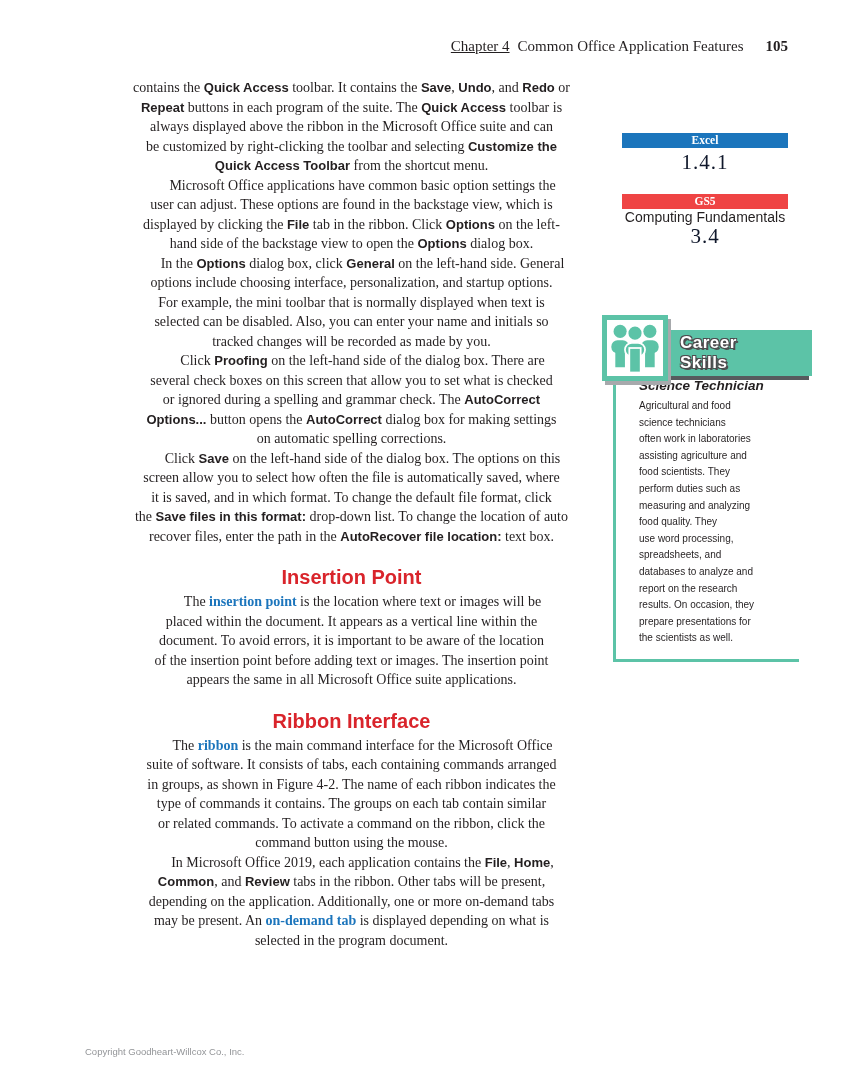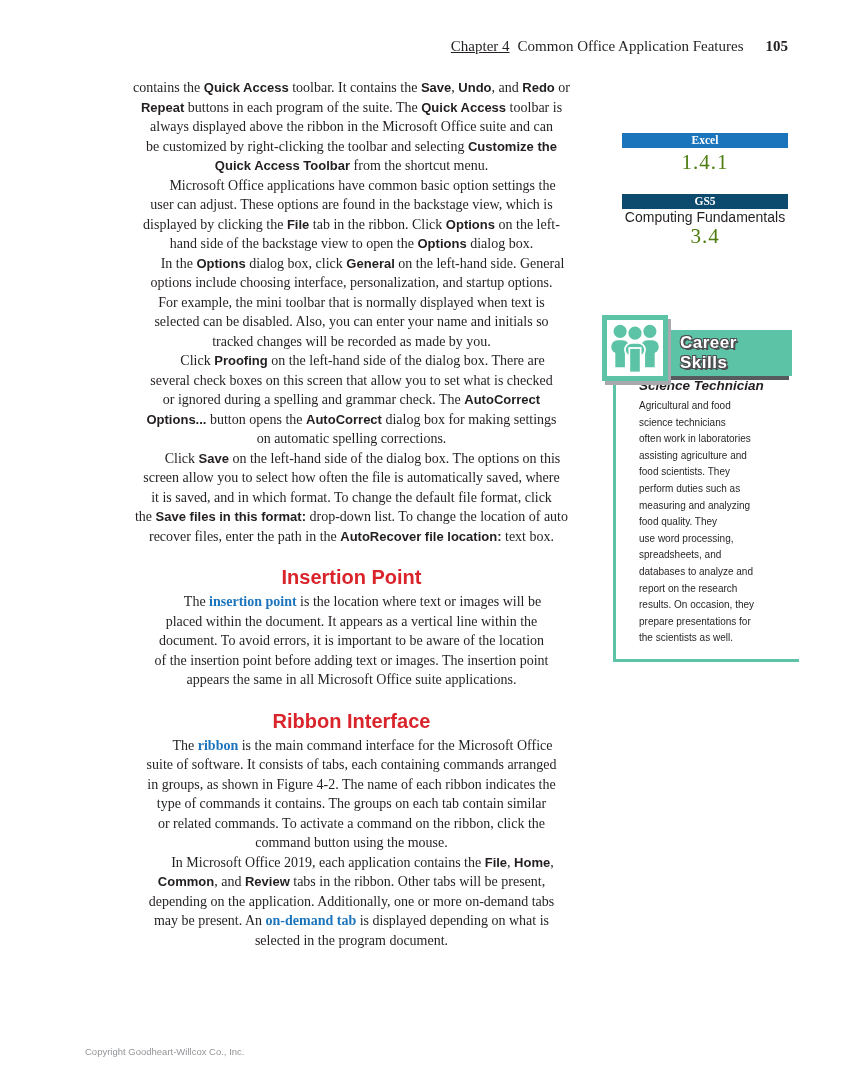--- a/index.html
+++ b/index.html
@@ -35,35 +35,35 @@
     position:absolute;left:85px;top:1046px;
     font-family:"Liberation Sans",sans-serif;font-size:9.5px;color:#939598;
   }
   
   .badge{position:absolute;left:622px;width:166px;text-align:center;}
   .badge .bar{
     font-family:Liberation Serif, serif;font-weight:bold;
     font-size:11.5px;line-height:15px;height:15px;color:#ffffff;
   }
   .badge .bar.blue{background:#1b75bc;}
-  .badge .bar.green{background:#0c4a6e;}
+  .badge .bar.green{background:#ef4444;}
   .badge .subtitle{
     font-family:Liberation Sans, sans-serif;font-size:14px;color:#231f20;
     margin-top:3px;line-height:10px;
   }
   .badge .value{
-    font-size:21px;letter-spacing:1px;color:#4d7c0f;margin-top:2px;
+    font-size:21px;letter-spacing:1px;color:#0f172a;margin-top:2px;
     line-height:24px;
   }
   #badge-excel{top:133px;}
   #badge-gs5{top:194px;}
   
   .career-box{position:absolute;left:600px;top:313px;width:190px;}
   .career-banner{
-    position:absolute;left:64px;top:17px;width:128px;height:46px;
+    position:absolute;left:64px;top:17px;width:148px;height:46px;
     background:#5cc3a7;box-shadow:-3px 4px 0 #565b5e;
     font-family:"Liberation Sans",sans-serif;font-weight:bold;
     font-size:17px;line-height:20px;color:#ffffff;
     padding:3px 0 0 16px;box-sizing:border-box;z-index:1;
     letter-spacing:0.5px;
     text-shadow:1px 1px 0 #4d4d4f,-1px 1px 0 #4d4d4f,1px -1px 0 #4d4d4f,
                 -1px -1px 0 #4d4d4f,2px 2px 0 #4d4d4f;
   }
   .career-icon{
     position:absolute;left:2px;top:2px;width:56px;height:56px;

